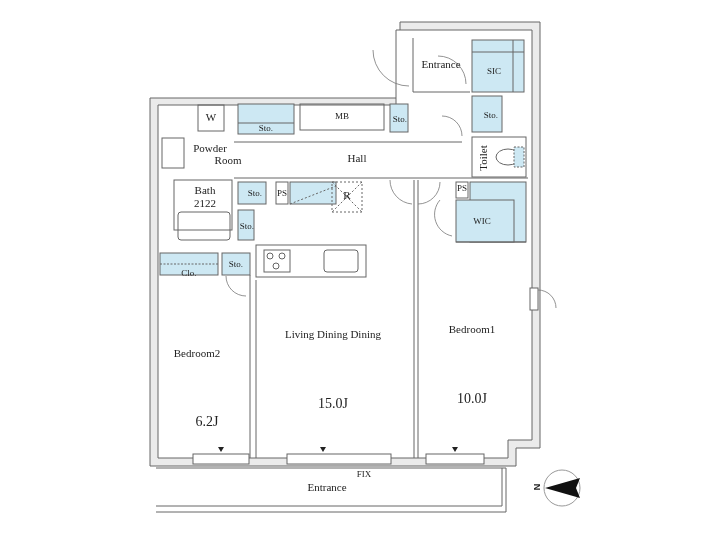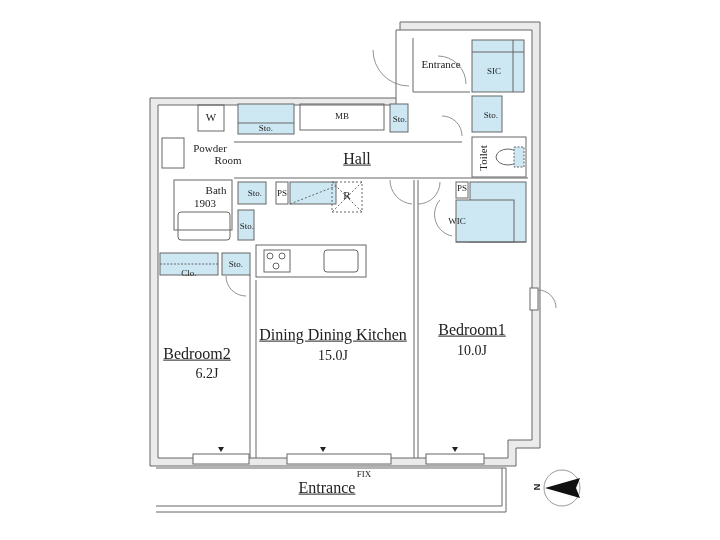--- a/index.html
+++ b/index.html
@@ -1,22 +1,22 @@
 <!DOCTYPE html>
 <html><head>
 <meta charset="utf-8">
 <style>
   html, body { margin:0; padding:0; background:#ffffff; }
   body { width:720px; height:540px; position:relative; overflow:hidden; font-family:"Liberation Serif", serif; }
   svg { position:absolute; left:0; top:0; }
   .lbl { position:absolute; color:#222; white-space:nowrap; transform:translate(-50%,-50%); text-align:center; line-height:1.05; }
   .sm { font-size:9px; }
   .md { font-size:11px; }
-  .lg { font-size:16px;text-decoration:underline; }
-  .xl { font-size:14px; }
+  .lg { font-size:11px; }
+  .xl { font-size:14px;margin-top:48px; }
 </style>
 </head>
 <body>
 
 <svg width="720" height="540" viewBox="0 0 720 540">
   <g fill="none" stroke="#666" stroke-width="1">
 
     <path d="M150,98 L400,98 L400,22 L540,22 L540,448 L516,448 L516,466 L150,466 Z" fill="#ebebeb"></path>
     <path d="M158,105 L396,105 L396,30 L532,30 L532,440 L508,440 L508,458 L158,458 Z" fill="#ffffff"></path>
 
@@ -115,31 +115,31 @@
 <div class="lbl sm" style="left:494px;top:72px">SIC</div>
 <div class="lbl sm" style="left:491px;top:116px">Sto.</div>
 <div class="lbl md" style="left:484px;top:158px;transform:translate(-50%,-50%) rotate(-90deg)">Toilet</div>
 <div class="lbl sm" style="left:342px;top:117px">MB</div>
 <div class="lbl sm" style="left:266px;top:129px">Sto.</div>
 <div class="lbl sm" style="left:400px;top:120px">Sto.</div>
 <div class="lbl md" style="left:211px;top:118px">W</div>
 <div class="lbl md" style="left:210px;top:149px">Powder</div>
 <div class="lbl md" style="left:228px;top:161px">Room</div>
 <div class="lbl lg" style="left:357px;top:159px">Hall</div>
-<div class="lbl md" style="left:216px;top:191px">Bath</div>
-<div class="lbl md" style="left:205px;top:204px">1903</div>
+<div class="lbl md" style="left:205px;top:191px">Bath</div>
+<div class="lbl md" style="left:205px;top:204px">2122</div>
 <div class="lbl sm" style="left:255px;top:194px">Sto.</div>
 <div class="lbl sm" style="left:282px;top:194px">PS</div>
 <div class="lbl md" style="left:347px;top:196px">R</div>
 <div class="lbl sm" style="left:247px;top:227px">Sto.</div>
 <div class="lbl sm" style="left:189px;top:274px">Clo.</div>
 <div class="lbl sm" style="left:236px;top:265px">Sto.</div>
 <div class="lbl sm" style="left:462px;top:189px">PS</div>
-<div class="lbl sm" style="left:457px;top:222px">WIC</div>
-<div class="lbl lg" style="left:333px;top:335px">Dining Dining Kitchen</div>
+<div class="lbl sm" style="left:482px;top:222px">WIC</div>
+<div class="lbl lg" style="left:333px;top:335px">Living Dining Dining</div>
 <div class="lbl xl" style="left:333px;top:356px">15.0J</div>
 <div class="lbl lg" style="left:472px;top:330px">Bedroom1</div>
 <div class="lbl xl" style="left:472px;top:351px">10.0J</div>
 <div class="lbl lg" style="left:197px;top:354px">Bedroom2</div>
 <div class="lbl xl" style="left:207px;top:374px">6.2J</div>
 <div class="lbl lg" style="left:327px;top:488px">Entrance</div>
 <div class="lbl sm" style="left:364px;top:475px">FIX</div>
 <div class="lbl sm" style="left:538px;top:487px;font-family:'Liberation Sans',sans-serif;font-weight:bold;transform:translate(-50%,-50%) rotate(-90deg)">N</div>
 
 </body></html>

